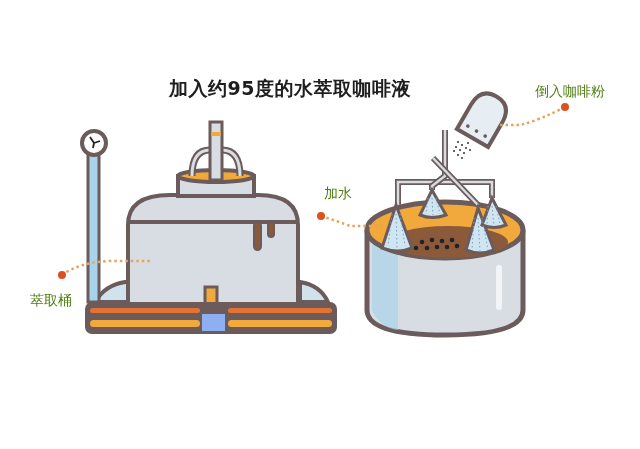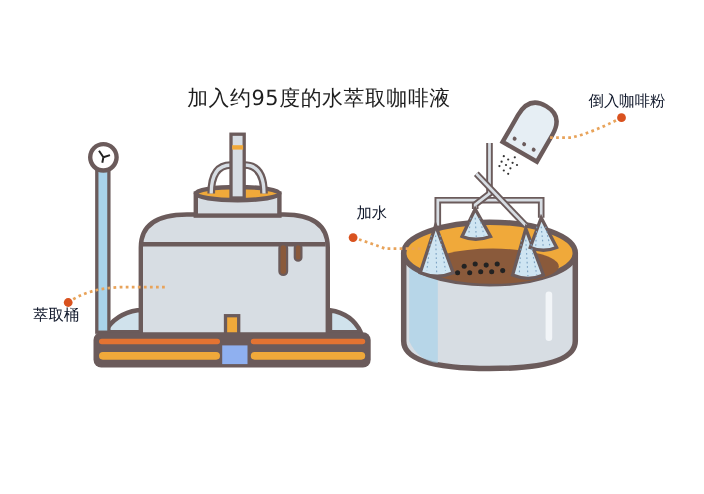--- a/index.html
+++ b/index.html
@@ -1,18 +1,18 @@
 <!DOCTYPE html>
 <html><head>
 <meta charset="utf-8">
 <style>
   html,body{margin:0;padding:0;background:#ffffff;}
   body{width:640px;height:449px;position:relative;overflow:hidden;font-family:"DejaVu Sans","Liberation Sans",sans-serif;}
-  .title{position:absolute;left:0;width:580px;top:76px;text-align:center;font-size:19px;font-weight:normal;color:#1e1e1e;letter-spacing:0.5px;}
-  .label{position:absolute;font-size:14px;color:#0f172a;white-space:nowrap;}
+  .title{position:absolute;left:0;width:580px;top:76px;text-align:center;font-size:19px;font-weight:bold;color:#1e1e1e;letter-spacing:0.5px;}
+  .label{position:absolute;font-size:14px;color:#4d7c0f;white-space:nowrap;}
   svg{position:absolute;left:0;top:0;}
 </style>
 </head>
 <body>
 
 <div class="title">加入约95度的水萃取咖啡液</div>
 
 <svg width="640" height="449" viewBox="0 0 640 449">
 
   <g>
@@ -115,15 +115,15 @@
   <g fill="none" stroke="#e8a35a" stroke-width="2.5" stroke-dasharray="2.5 3">
     <path d="M62 275 Q80 262 110 261 L150 261"></path>
     <path d="M321 216 Q340 222 350 226 L385 226"></path>
     <path d="M565 107 Q540 120 520 125 L500 125"></path>
   </g>
   <circle cx="62" cy="275" r="4" fill="#d9521f"></circle>
   <circle cx="321" cy="216" r="4" fill="#d9521f"></circle>
   <circle cx="565" cy="107" r="4" fill="#d9521f"></circle>
 </svg>
 
-<div class="label" style="left:30px;top:278px;">萃取桶</div>
+<div class="label" style="left:30px;top:292px;">萃取桶</div>
 <div class="label" style="left:324px;top:185px;">加水</div>
 <div class="label" style="left:535px;top:83px;">倒入咖啡粉</div>
 
 </body></html>

